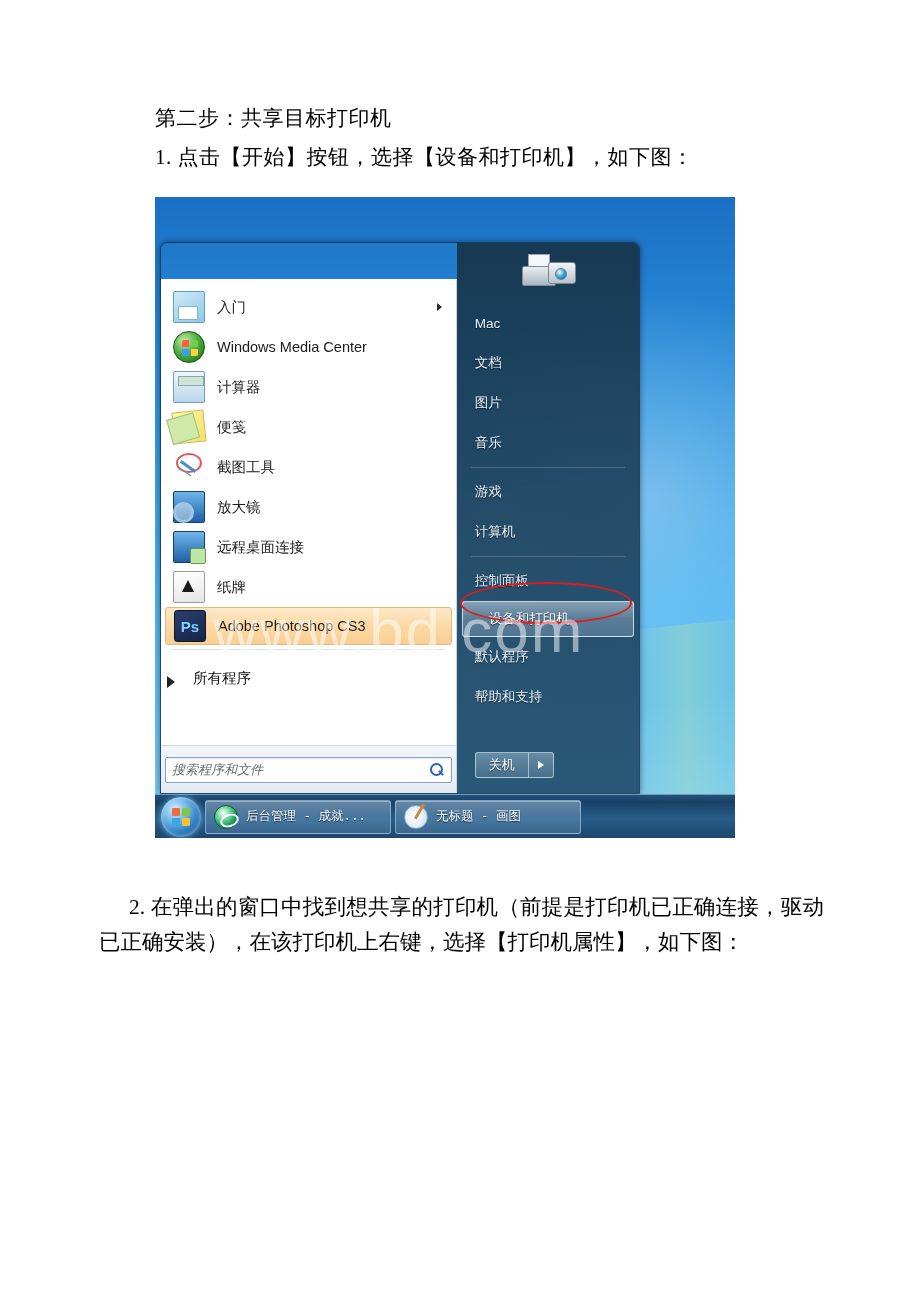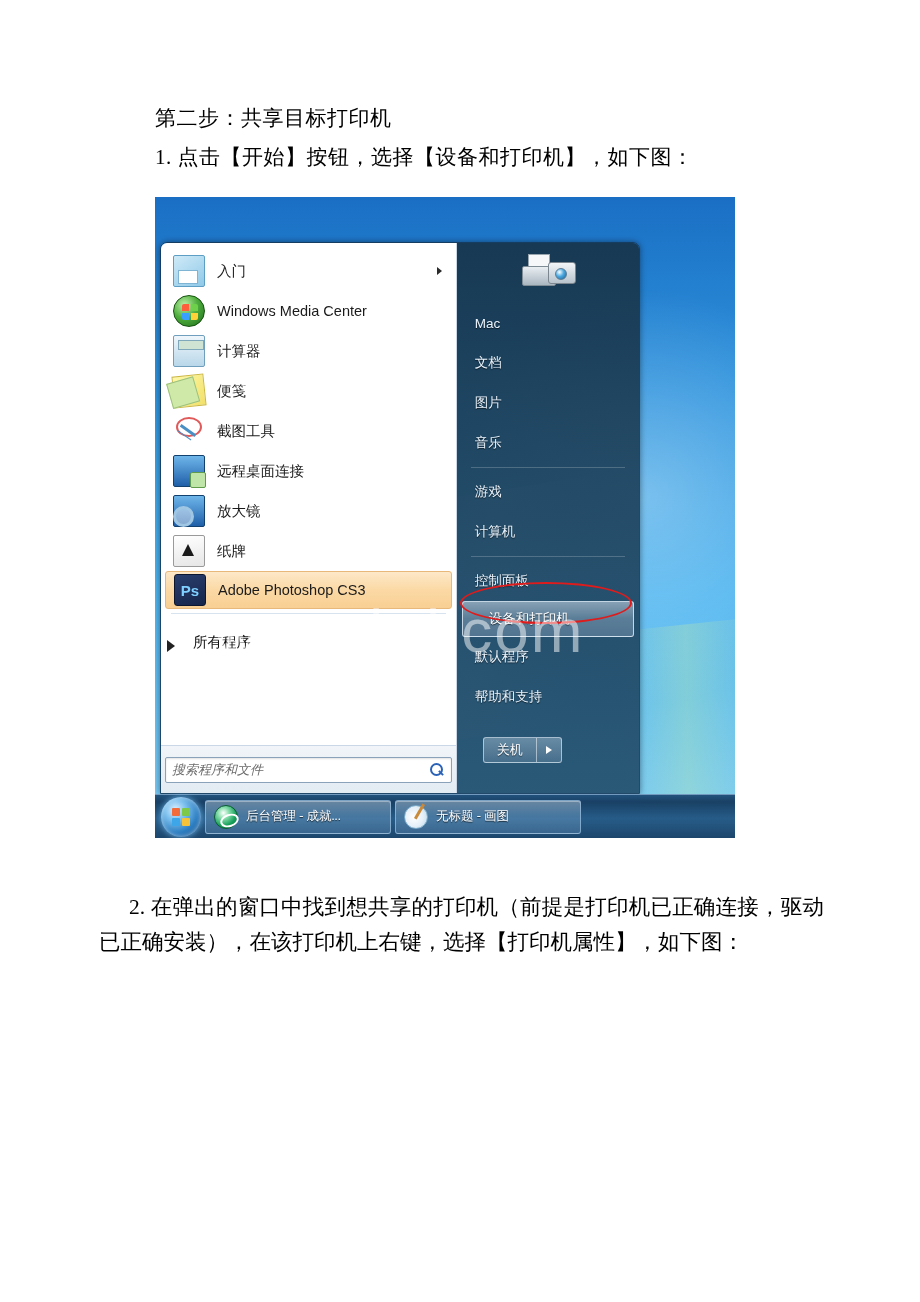--- a/index.html
+++ b/index.html
@@ -60,21 +60,21 @@
     width: 480px; height: 552px;
     border: 1px solid rgba(20,50,80,.85);
     border-radius: 7px 7px 0 0;
     box-shadow: 0 0 6px rgba(0,0,0,.45);
     display: flex; overflow: hidden;
   }
   .sm-left {
     width: 305px; background: #ffffff;
     border-right: 1px solid #c8d6e5;
     position: relative;
-    display: flex; flex-direction: column;
+    display: flex; flex-direction: column; margin-top: 36px;
   }
   .sm-left-inner { flex: 1; padding: 8px 0 0 0; }
 
   .prog-item {
     display: flex; align-items: center;
     height: 40px; padding: 0 8px 0 12px; position: relative;
     font-family: "Liberation Sans", sans-serif;
   }
   .prog-item .ic {
     width: 32px; height: 32px; margin-right: 12px;
@@ -149,21 +149,21 @@
     font-family:"Liberation Sans", sans-serif;
     text-shadow: 0 1px 1px rgba(0,0,0,.6);
   }
   .rp-item.hl {
     background: linear-gradient(180deg, rgba(215,228,240,.55) 0%, rgba(150,175,198,.48) 48%, rgba(120,148,175,.52) 100%);
     border: 1px solid rgba(235,245,255,.75);
     border-radius: 3px; margin: 0 5px; padding-left: 26px; height: 36px;
     color: #fff;
   }
   .rp-sep { height:1px; background: rgba(255,255,255,.20); margin: 4px 14px; }
-  .rp-foot { height: 56px; display:flex; padding-left: 26px; }
+  .rp-foot { height: 56px; display:flex; align-items:center; padding-left: 18px; }
   .shutdown {
     display:flex; height: 26px; align-items:stretch;
     border:1px solid rgba(230,242,252,.6); border-radius:3px; overflow:hidden;
     background: linear-gradient(180deg, rgba(200,220,238,.40) 0%, rgba(120,150,178,.38) 100%);
   }
   .shutdown .txt {
     padding: 0 13px; display:flex; align-items:center;
     font-size: 13px; color:#fff; font-family:"Liberation Sans", sans-serif;
     text-shadow: 0 1px 1px rgba(0,0,0,.55);
   }
@@ -200,21 +200,21 @@
   .orb .flag { position:absolute; left:11px; top:11px; width:18px; height:18px; }
   .orb .flag span { position:absolute; width:8px; height:8px; border-radius:1px; }
   .tb-btn {
     height: 34px; min-width: 186px; display:flex; align-items:center; padding: 0 12px 0 8px;
     border: 1px solid rgba(180,215,245,.55); border-radius: 3px;
     background: linear-gradient(180deg, rgba(215,235,250,.42) 0%, rgba(150,190,225,.30) 48%, rgba(110,155,195,.34) 100%);
     box-shadow: inset 0 1px 0 rgba(255,255,255,.35);
   }
   .tb-btn .tb-ic { width:24px;height:24px;margin-right:8px;position:relative;flex:0 0 24px;}
   .tb-btn .tb-lbl {
-    font-size: 12.5px; color:#fff; font-family:Liberation Serif, serif;
+    font-size: 12.5px; color:#fff; font-family:Liberation Mono, monospace;
     text-shadow: 0 1px 1px rgba(0,0,0,.7); white-space:nowrap;
   }
 
   
   .watermark {
     position:absolute; left: 58px; top: 398px;
     font-size: 62px; letter-spacing: 2px;
     font-family:"Liberation Sans", sans-serif;
     color: rgba(255,255,255,.50);
     z-index: 25; pointer-events:none; white-space:nowrap;
@@ -318,27 +318,27 @@
             <span class="ic ic-note"></span>
             <span class="lbl">便笺</span>
           </div>
 
           <div class="prog-item">
             <span class="ic ic-snip"></span>
             <span class="lbl">截图工具</span>
           </div>
 
           <div class="prog-item">
+            <span class="ic ic-mag"></span>
+            <span class="lbl">放大镜</span>
+          </div>
+
+          <div class="prog-item">
             <span class="ic ic-rdp"></span>
             <span class="lbl">远程桌面连接</span>
-          </div>
-
-          <div class="prog-item">
-            <span class="ic ic-mag"></span>
-            <span class="lbl">放大镜</span>
           </div>
 
           <div class="prog-item">
             <span class="ic ic-card"></span>
             <span class="lbl">纸牌</span>
           </div>
 
           <div class="prog-item hl">
             <span class="ic ic-ps">
                 <b>Ps</b>

